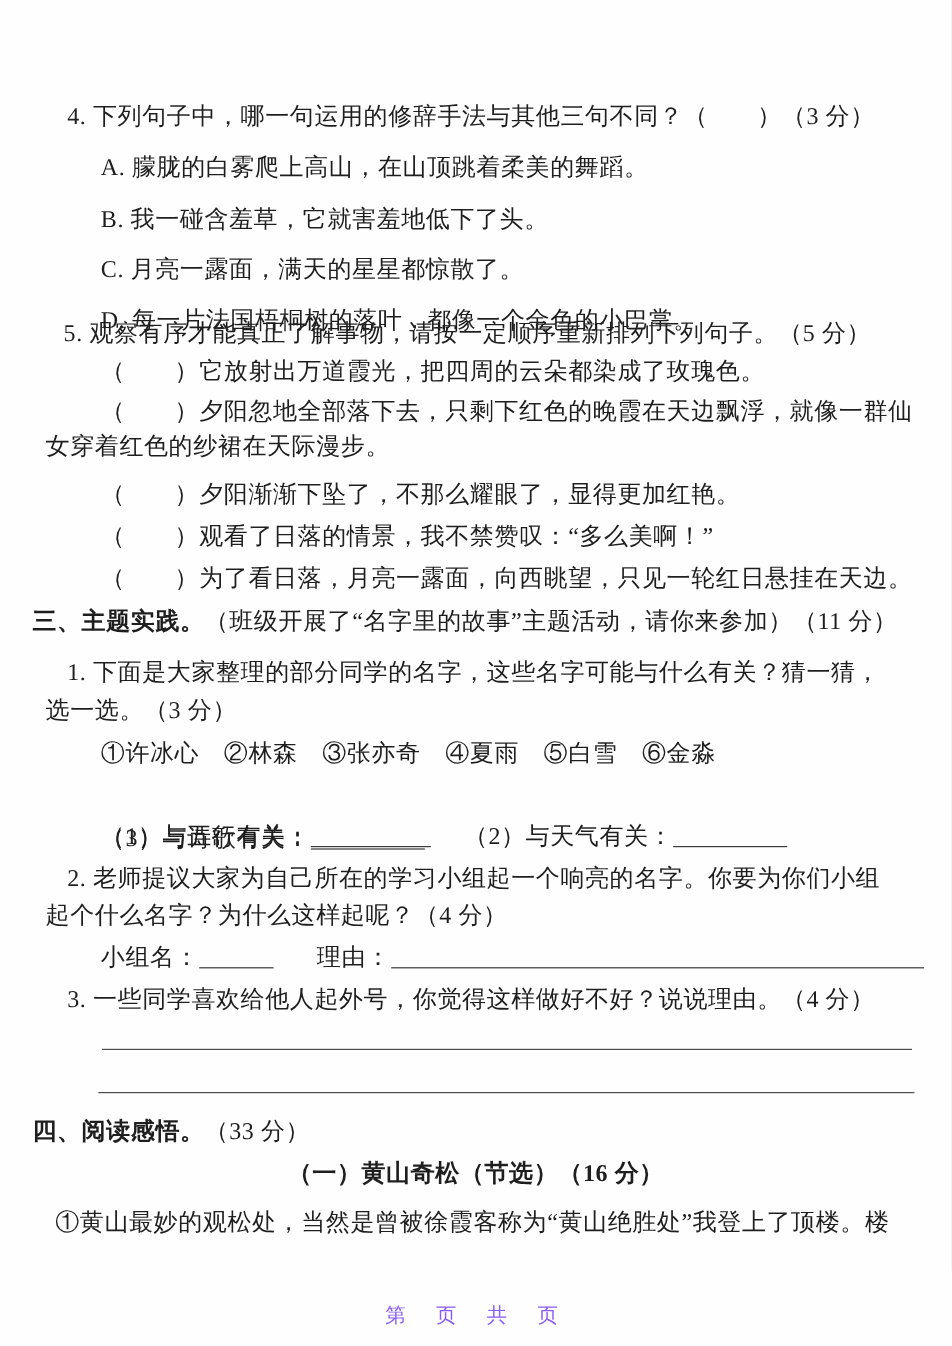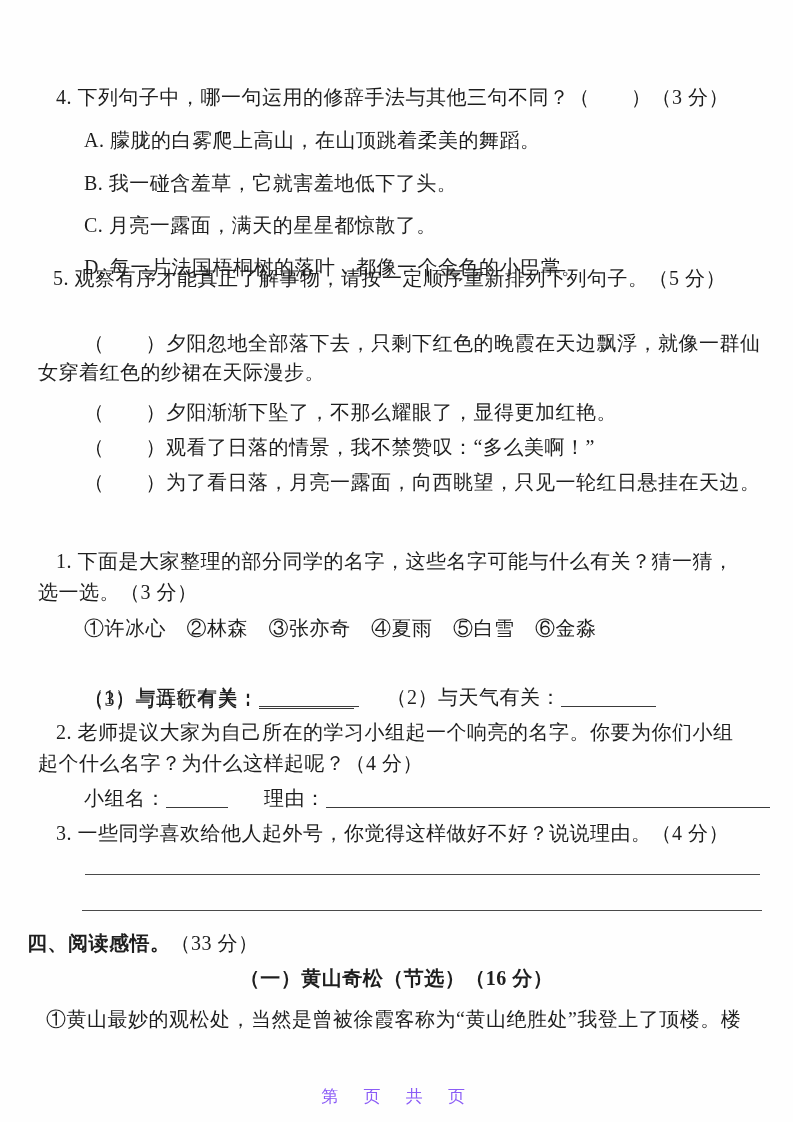--- a/index.html
+++ b/index.html
@@ -60,26 +60,30 @@
 
 <div class="page">
 
   <div class="ln" style="top:83px; left:56px;">4. 下列句子中，哪一句运用的修辞手法与其他三句不同？（　　）（3 分）</div>
   <div class="ln" style="top:126px; left:84px;">A. 朦胧的白雾爬上高山，在山顶跳着柔美的舞蹈。</div>
   <div class="ln" style="top:211px; left:84px;">C. 月亮一露面，满天的星星都惊散了。</div>
   <div class="ln" style="top:169px; left:84px;">B. 我一碰含羞草，它就害羞地低下了头。</div>
   <div class="ln" style="top:253px; left:84px;">D. 每一片法国梧桐树的落叶，都像一个金色的小巴掌。</div>
 
   <div class="ln" style="top:264px; left:53px;">5. 观察有序才能真正了解事物，请按一定顺序重新排列下列句子。（5 分）</div>
+  <div class="ln" style="top:296px; left:84px;">（　　）它放射出万道霞光，把四周的云朵都染成了玫瑰色。</div>
   <div class="ln" style="top:329px; left:84px;">（　　）夕阳忽地全部落下去，只剩下红色的晚霞在天边飘浮，就像一群仙</div>
   <div class="ln" style="top:358px; left:38px;">女穿着红色的纱裙在天际漫步。</div>
   <div class="ln" style="top:398px; left:84px;">（　　）夕阳渐渐下坠了，不那么耀眼了，显得更加红艳。</div>
   <div class="ln" style="top:433px; left:84px;">（　　）观看了日落的情景，我不禁赞叹：“多么美啊！”</div>
   <div class="ln" style="top:468px; left:84px;">（　　）为了看日落，月亮一露面，向西眺望，只见一轮红日悬挂在天边。</div>
 
+  <div class="ln" style="top:504px; left:27px;">
+    <span class="bold-head">三、主题实践。</span><span>（班级开展了“名字里的故事”主题活动，请你来参加）（11 分）</span>
+  </div>
 
   <div class="ln" style="top:547px; left:56px;">1. 下面是大家整理的部分同学的名字，这些名字可能与什么有关？猜一猜，</div>
   <div class="ln" style="top:578px; left:38px;">选一选。（3 分）</div>
   <div class="ln" style="top:614px; left:84px;">①许冰心　②林森　③张亦奇　④夏雨　⑤白雪　⑥金淼</div>
 
   <div class="ln" style="top:683px; left:84px;">
     <span>（1）与五行有关：</span><span class="blank w100"></span><span class="gap28"></span><span>（2）与天气有关：</span><span class="blank w95"></span>
   </div>
   <div class="ln" style="top:685px; left:84px;">
     <span>（3）与诗歌有关：</span><span class="blank w95"></span>

